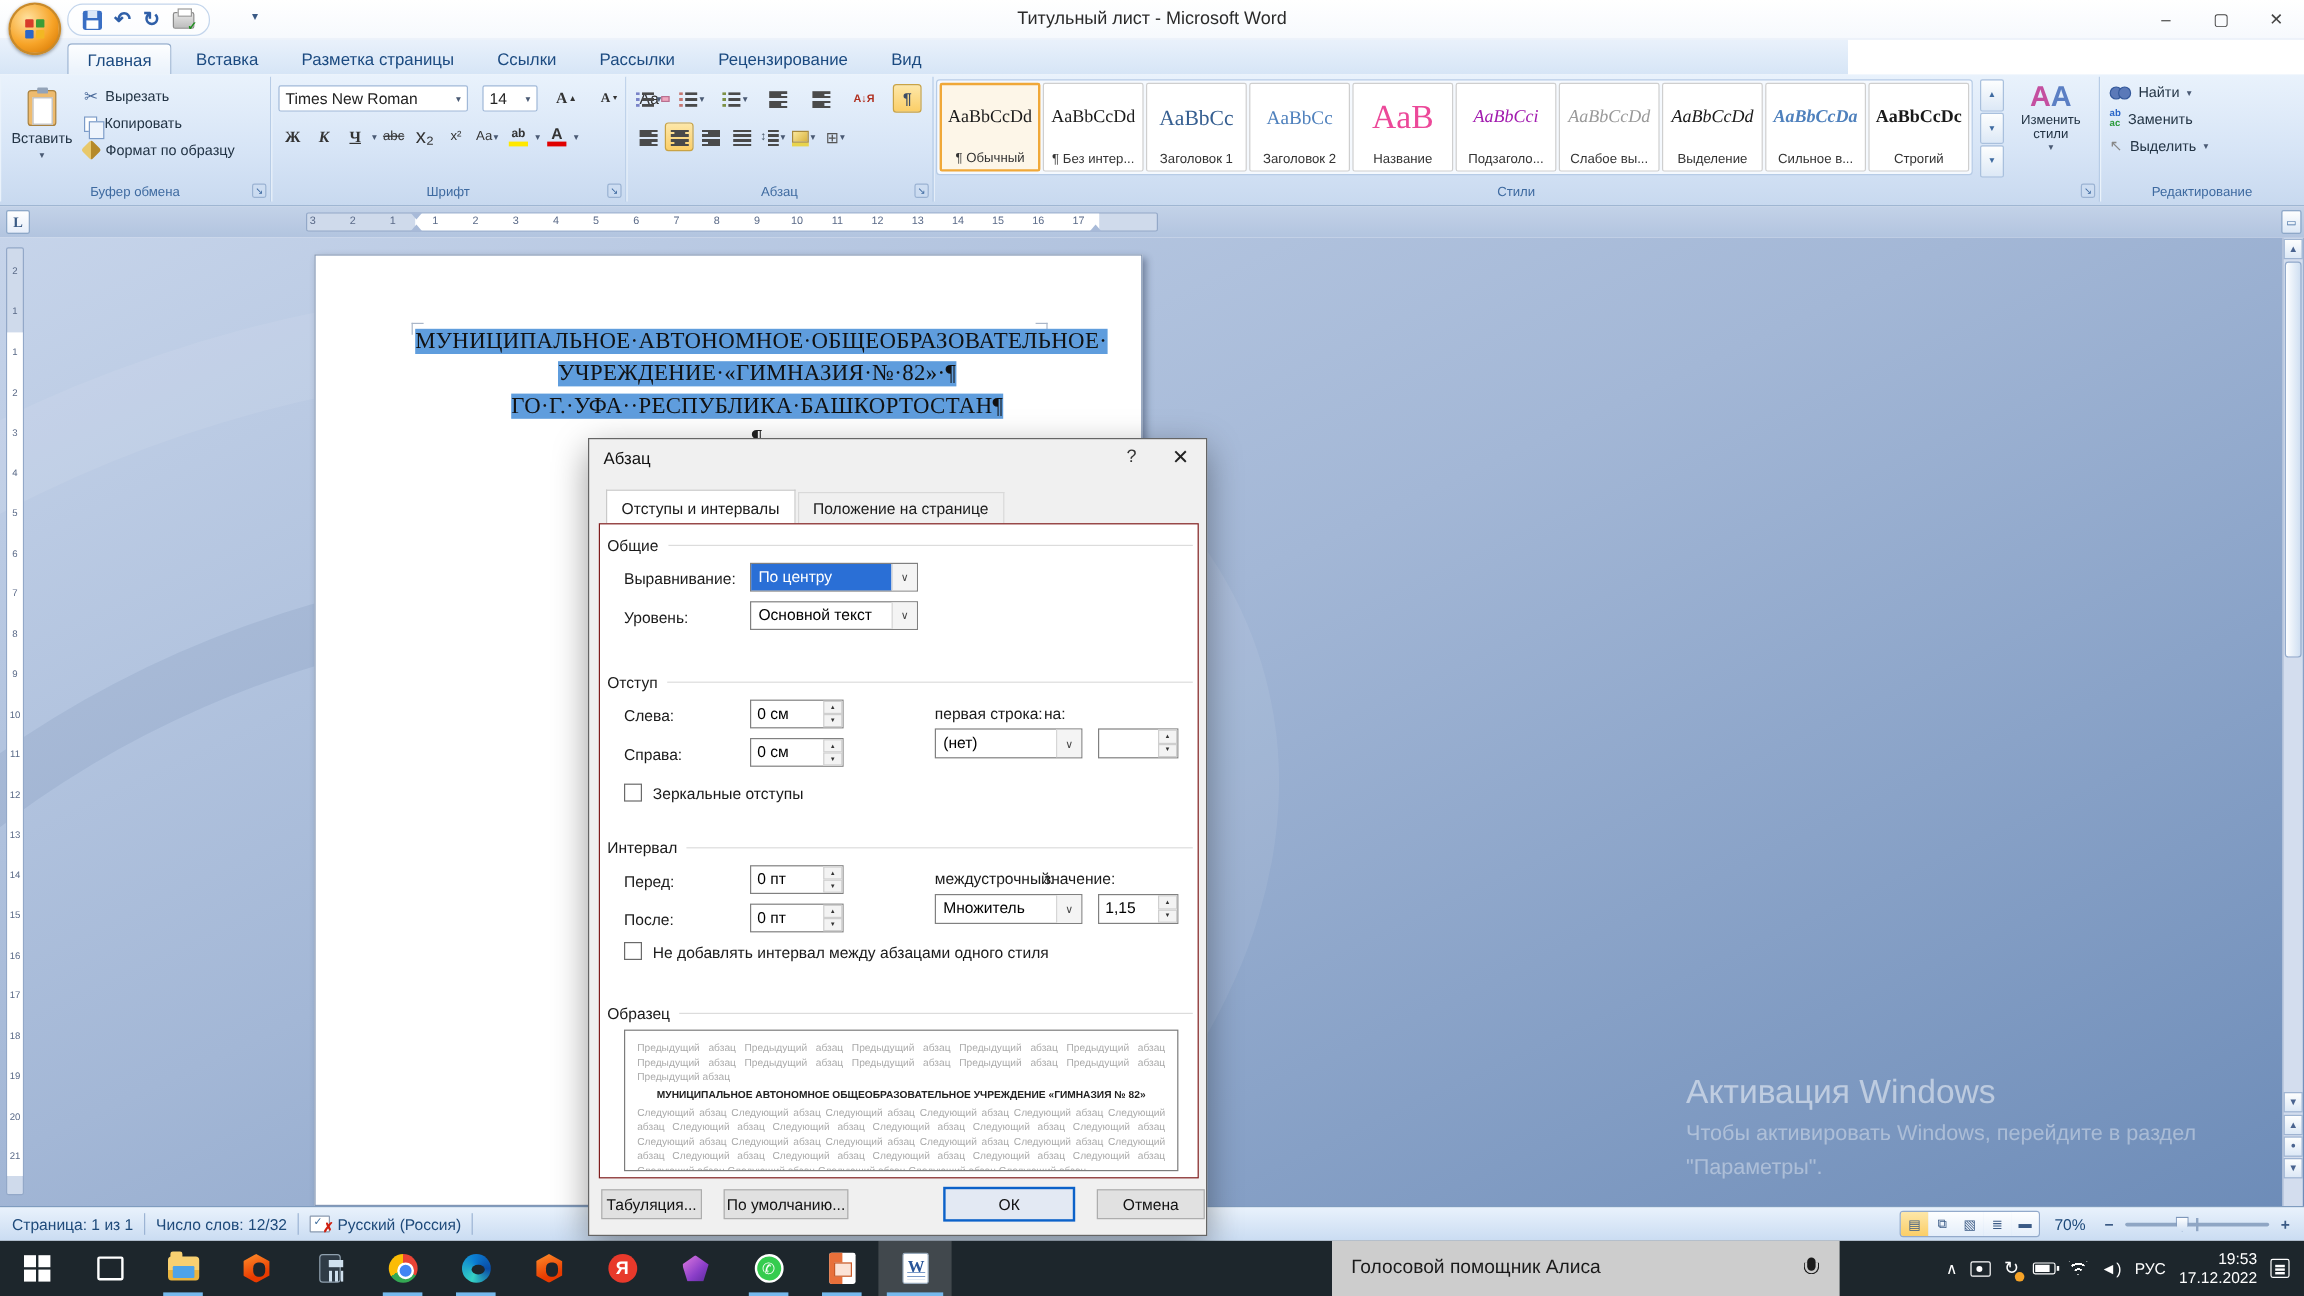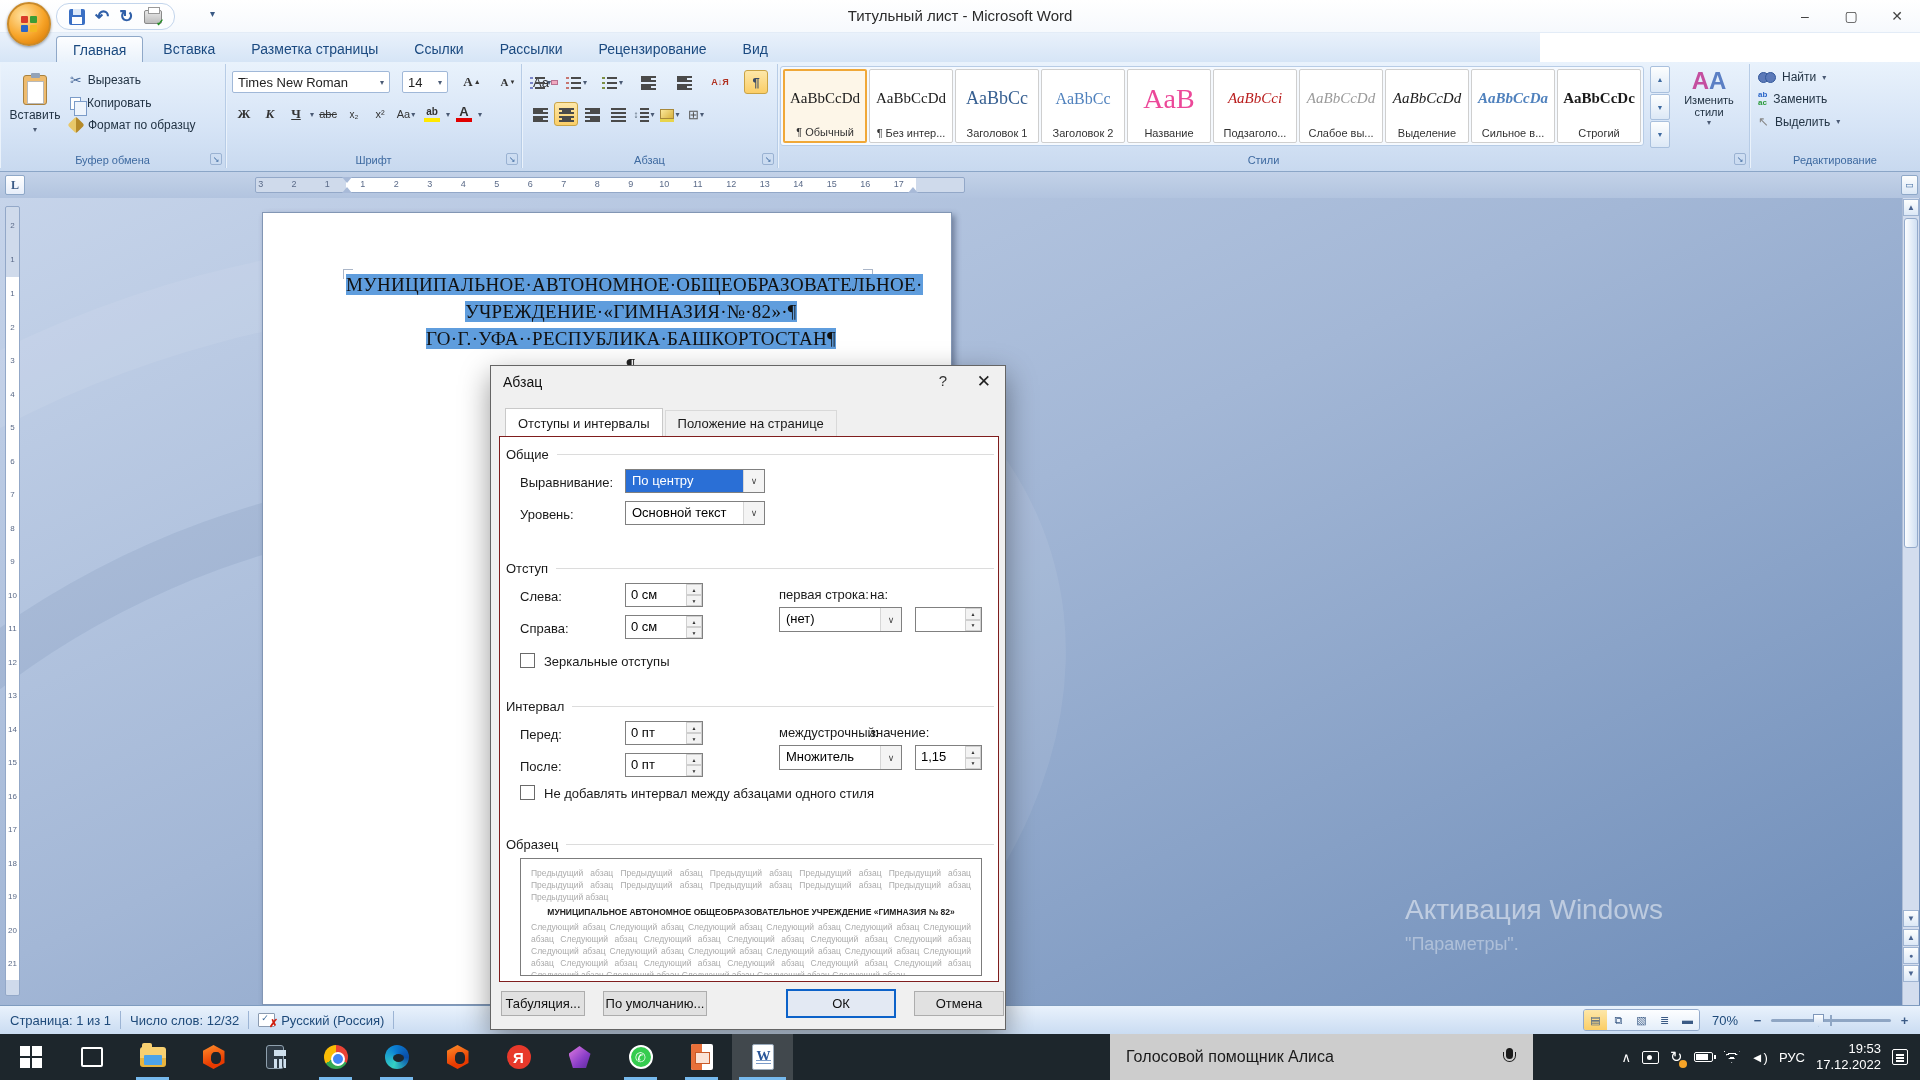--- a/index.html
+++ b/index.html
@@ -76,21 +76,21 @@
 .sh-ic::after{content:"";position:absolute;left:-1px;bottom:-4px;width:14px;height:3px;background:#e8d44c}
 
 .styles-frame{position:absolute;left:2px;top:2px;display:flex;gap:2px;padding:2px;background:#f5f9fe;border:1px solid #b7cce6;border-radius:3px}
 .style-item{width:84px;height:74px;background:#fff;border:1px solid #cfcfcf;border-radius:2px;display:flex;flex-direction:column;align-items:center;justify-content:flex-end;padding-bottom:3px;overflow:hidden}
 .style-item.active{border:2px solid #f0a838;background:#fdf6e8}
 .style-sample{flex:1;display:flex;align-items:center;font-family:"Liberation Serif",serif;font-size:15px;color:#1a1a1a;white-space:nowrap}
 .style-label{font-size:11px;color:#333;white-space:nowrap}
 .st-h1 .style-sample{color:#365f91;font-size:18px}
 .st-h2 .style-sample{color:#4f81bd;font-size:16px}
 .st-title .style-sample{color:#ec4899;font-size:28px}
-.st-sub .style-sample{color:#b91c1c;font-style:italic}
+.st-sub .style-sample{color:#a21caf;font-style:italic}
 .st-subtle .style-sample{color:#9a9a9a;font-style:italic}
 .st-emph .style-sample{font-style:italic}
 .st-strong .style-sample{color:#4f81bd;font-style:italic;font-weight:bold}
 .st-strict .style-sample{font-weight:bold}
 .style-scroll{position:absolute;left:872px;top:2px;width:20px;height:82px;display:flex;flex-direction:column;gap:1px}
 .style-scroll span{flex:1;background:linear-gradient(#fdfefe,#dce8f6);border:1px solid #a9c0dd;border-radius:2px;font-size:7px;color:#3e6aa0;display:flex;align-items:center;justify-content:center}
 .change-styles{position:absolute;left:898px;top:4px;width:66px;height:80px;display:flex;flex-direction:column;align-items:center;font-size:11px;color:#234;text-align:center}
 .aa-ic{font-size:24px;font-weight:bold;line-height:26px}
 .aa-ic b:first-child{color:#c44fa0}.aa-ic b:last-child{color:#5b7fc4}
 
@@ -324,21 +324,21 @@
           <span>Аа</span>
           <span style="width:7px;height:5px;background:#f0a8c0;border:1px solid #b87090;margin-left:1px"></span>
         </span>
     </div>
     <div class="row2">
       <span class="rbtn fbtn" data-name="bold-button">Ж</span>
       <span class="rbtn fbtn" style="font-style:italic" data-name="italic-button">К</span>
       <span class="rbtn fbtn" style="text-decoration:underline" data-name="underline-button">Ч</span>
       <span class="dd-mini" data-name="underline-dropdown-icon">▾</span>
       <span class="rbtn" style="text-decoration:line-through;font-size:11px" data-name="strikethrough-button">abc</span>
-      <span class="rbtn" style="font-size:10px" data-name="subscript-button">x₂</span>
+      <span class="rbtn" style="font-size:17px" data-name="subscript-button">x₂</span>
       <span class="rbtn" style="font-size:11px" data-name="superscript-button">x²</span>
       <span class="rbtn" style="font-size:11px" data-name="change-case-button">
           <span>Aa</span>
           <span class="dd-mini">▾</span>
         </span>
       <span class="rbtn posrel bar-y" data-name="highlight-button" style="font-size:10px;font-weight:bold;padding-bottom:6px">
           <span>ab</span>
         </span>
       <span class="dd-mini" data-name="highlight-dropdown-icon">▾</span>
       <span class="rbtn posrel bar-r" data-name="font-color-button" style="font-weight:bold;padding-bottom:6px">
@@ -558,20 +558,21 @@
     <div class="doc-text" data-name="document-text">
       <span class="sel" data-name="selected-text-line1">МУНИЦИПАЛЬНОЕ·АВТОНОМНОЕ·ОБЩЕОБРАЗОВАТЕЛЬНОЕ·</span><br>
       <span class="sel" data-name="selected-text-line2">УЧРЕЖДЕНИЕ·«ГИМНАЗИЯ·№·82»·¶</span><br>
       <span class="sel" data-name="selected-text-line3">ГО·Г.·УФА··РЕСПУБЛИКА·БАШКОРТОСТАН¶</span><br>
       <span class="pilcrow-line" data-name="empty-paragraph-mark">¶</span>
     </div>
   </div>
 
   <div class="watermark" data-name="activation-watermark">
     <div class="w1">Активация Windows</div>
+    <div class="w2">Чтобы активировать Windows, перейдите в раздел</div>
     <div class="w2">"Параметры".</div>
   </div>
 
   <div class="vscroll" data-name="vertical-scrollbar">
     <span class="btn" style="top:1px" data-name="scroll-up-icon">▲</span>
     <span class="thumb" data-name="scrollbar-thumb"></span>
     <span class="btn" style="top:712px" data-name="scroll-down-icon">▼</span>
     <span class="btn" style="top:731px" data-name="previous-page-button">▲</span>
     <span class="btn" style="top:749px;font-size:7px" data-name="select-browse-object-button">●</span>
     <span class="btn" style="top:767px" data-name="next-page-button">▼</span>

